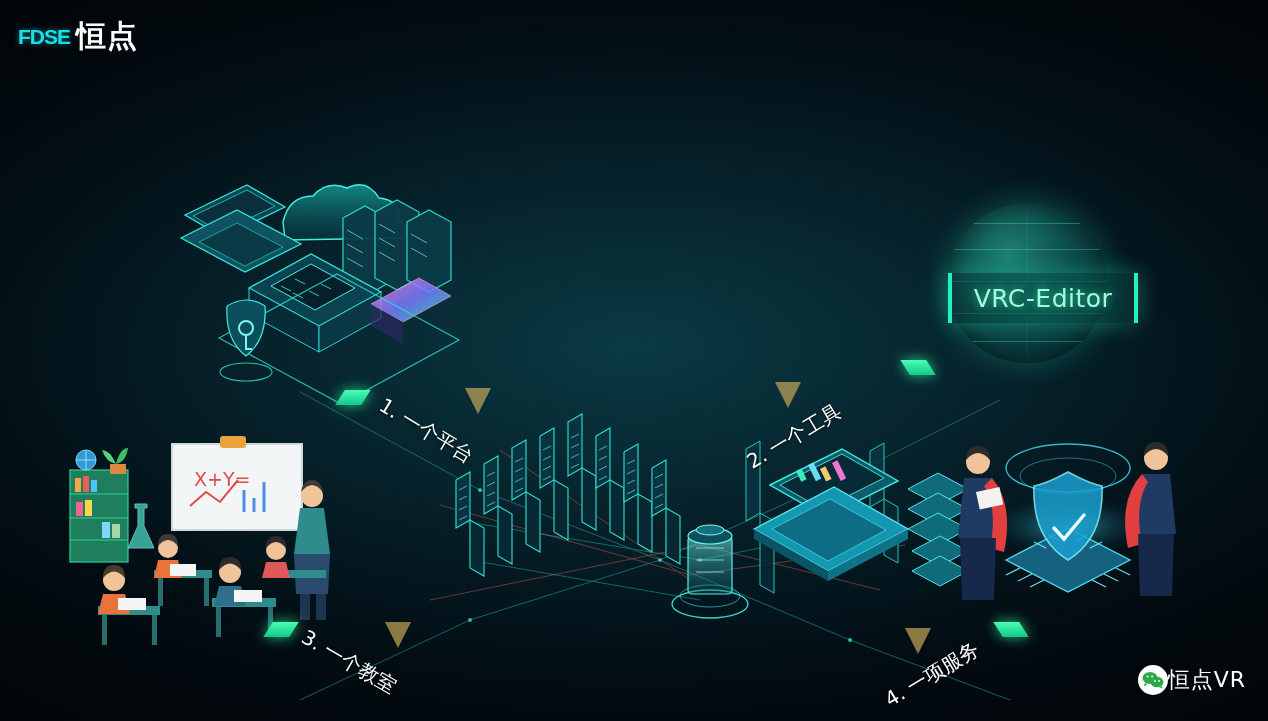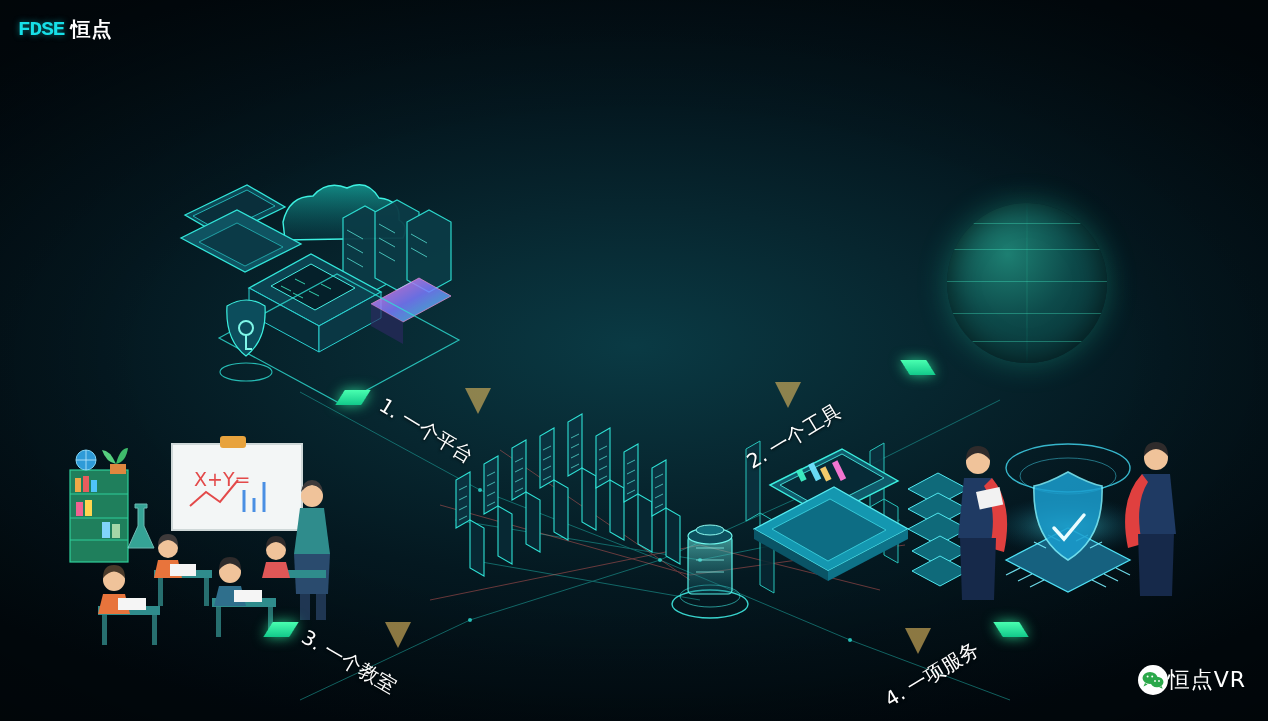--- a/index.html
+++ b/index.html
@@ -35,31 +35,31 @@
   .logo {
     position: absolute;
     left: 18px;
     top: 16px;
     display: flex;
     align-items: center;
     gap: 6px;
     z-index: 30;
   }
   .logo-mark {
-    font-family: Liberation Mono, monospace;
+    font-family: Liberation Sans, sans-serif;
     font-weight: 700;
     font-size: 21px;
     letter-spacing: -1px;
     color: #17e0e8;
     text-shadow: 0 0 6px rgba(23,224,232,0.5);
   }
   .logo-cn {
     font-family: "DejaVu Sans", sans-serif;
     font-weight: 700;
-    font-size: 20px;
+    font-size: 30px;
     color: #ffffff;
     letter-spacing: 1px;
   }
 
   
   .title {
     position: absolute;
     top: 62px;
     left: 0;
     width: 100%;
@@ -516,20 +516,23 @@
     <div class="merid" style="transform: translateX(-50%) scaleX(0.2);"></div>
     <div class="merid" style="transform: translateX(-50%) scaleX(0.5);"></div>
     <div class="merid" style="transform: translateX(-50%) scaleX(0.8);"></div>
     <div class="merid" style="transform: translateX(-50%) scaleX(1);"></div>
     <div class="para" style="top:20px;"></div>
     <div class="para" style="top:46px;"></div>
     <div class="para" style="top:78px;"></div>
     <div class="para" style="top:110px;"></div>
     <div class="para" style="top:138px;"></div>
   </div>
+  <div class="vrc-badge">
+    <span>VRC-Editor</span>
+  </div>
 
   <div class="chip skewL" style="left:340px;top:390px;"></div>
   <div class="cone" style="left:465px;top:388px;"></div>
 
   <div class="chip skewR" style="left:905px;top:360px;"></div>
   <div class="cone" style="left:775px;top:382px;"></div>
 
   <div class="chip skewL" style="left:268px;top:622px;"></div>
   <div class="cone" style="left:385px;top:622px;"></div>
 

